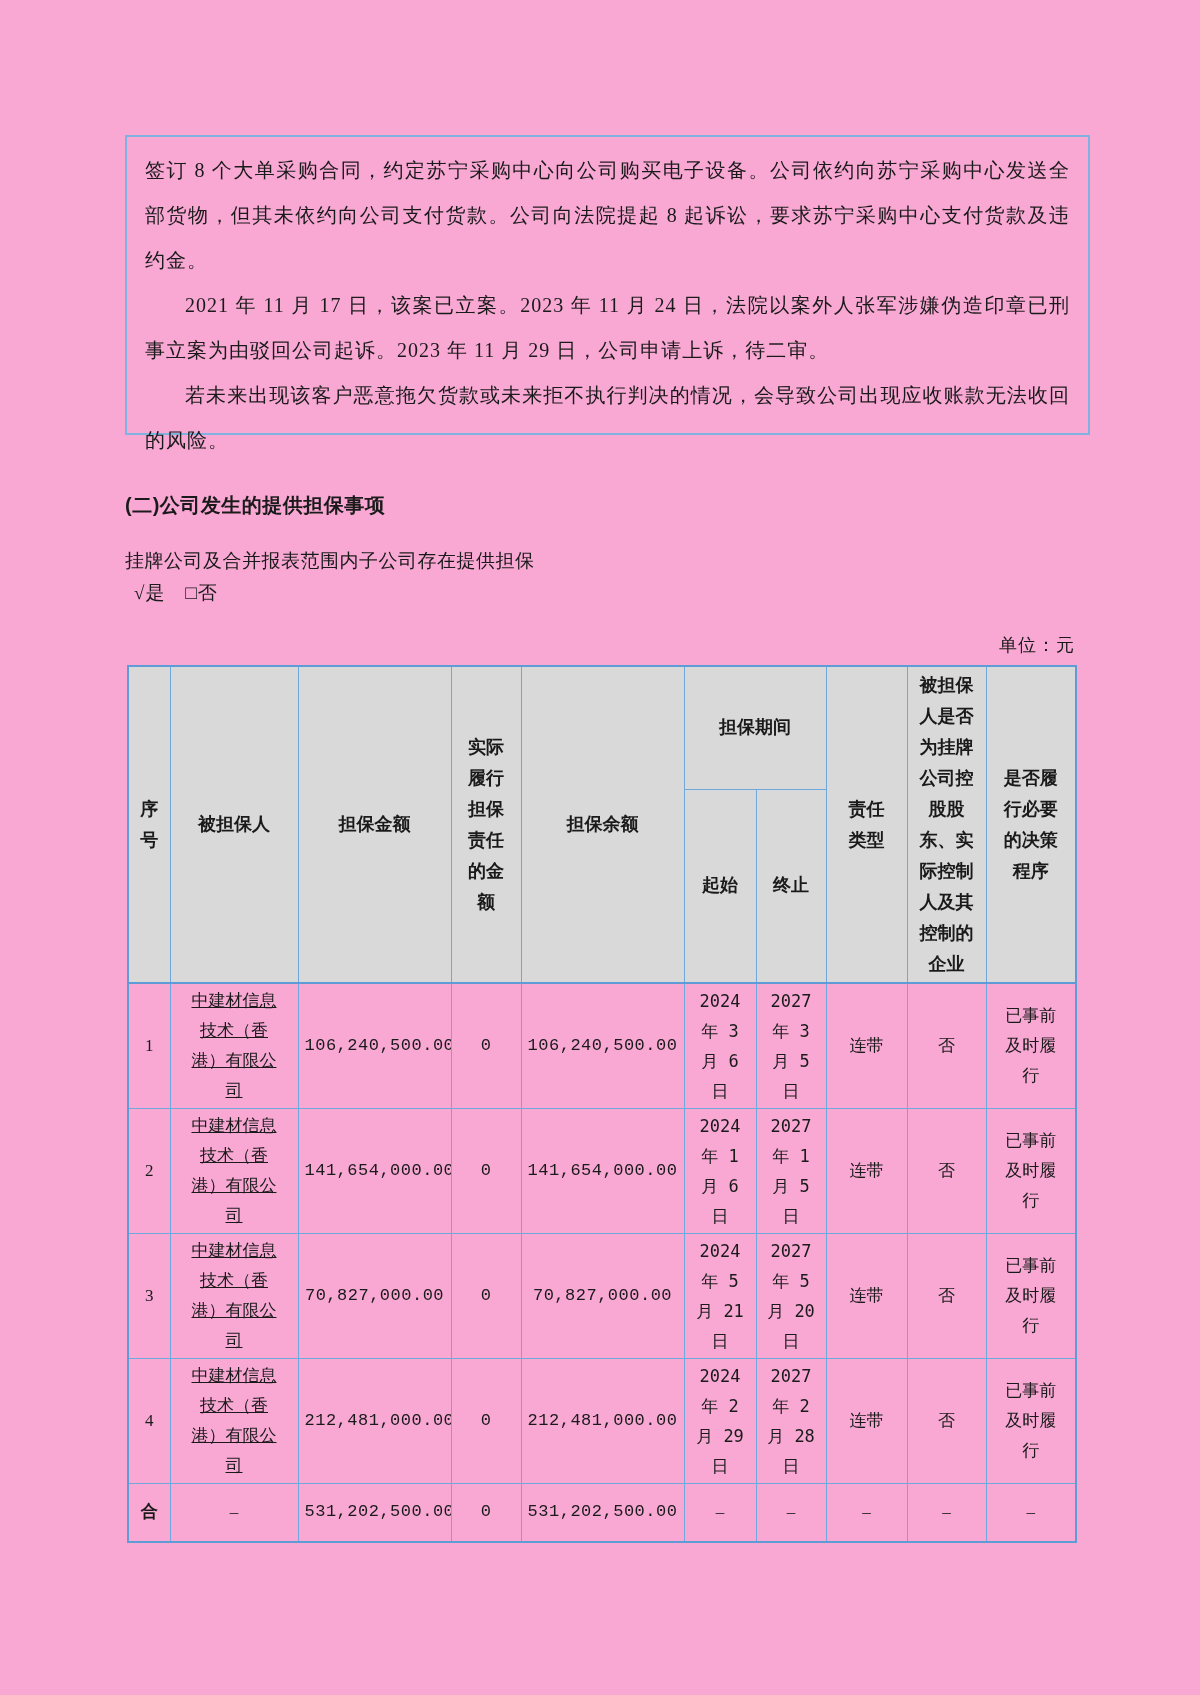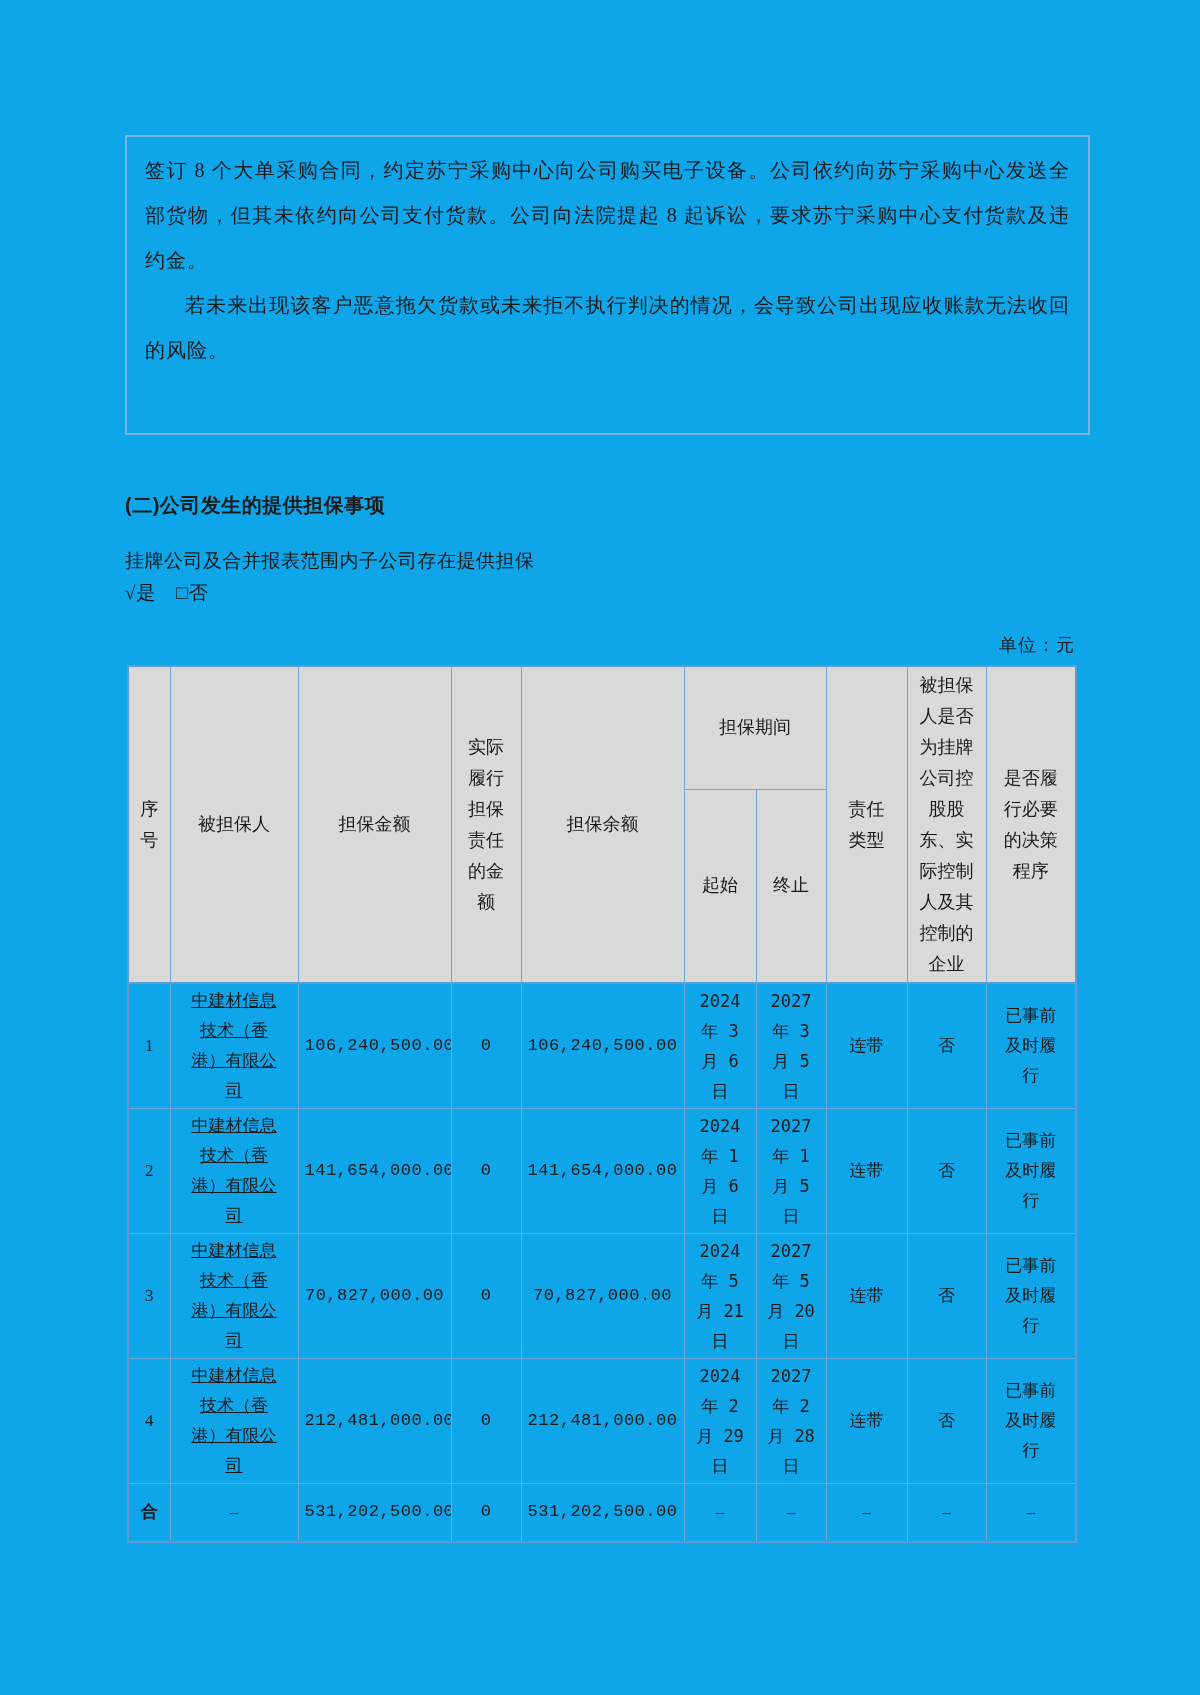--- a/index.html
+++ b/index.html
@@ -1,21 +1,21 @@
 <!DOCTYPE html>
 <html><head>
 <meta charset="utf-8">
 <style>
   * { margin: 0; padding: 0; box-sizing: border-box; }
   html, body { background: #ffffff; }
   .page {
     position: relative;
     width: 1200px;
     height: 1695px;
-    background: #0ea5e9;
+    background: #f9a8d4;
     font-family: "Liberation Serif", serif;
     color: #1a1a1a;
     overflow: hidden;
     padding-left: 40px;
   }
 
   
   .notice-box {
     position: absolute;
     left: 125px; top: 135px;
@@ -42,21 +42,21 @@
   }
   .section-subheading {
     position: absolute;
     left: 125px; top: 548px;
     font-family: "Liberation Sans", sans-serif;
     font-size: 19px; font-weight: normal;
     letter-spacing: 0.5px;
   }
   .checkbox-line {
     position: absolute;
-    left: 125px; top: 580px;
+    left: 134px; top: 580px;
     font-size: 19px;
     letter-spacing: 1px;
   }
   .checkbox-line span { margin-right: 14px; }
   .unit-label {
     position: absolute;
     right: 125px; top: 633px;
     font-size: 18px;
     letter-spacing: 1px;
   }
@@ -72,21 +72,21 @@
   }
   table.guarantee th, table.guarantee td {
     border: 1px solid #6fa8dc;
     vertical-align: middle;
     white-space: pre-line;
     overflow: hidden;
   }
   table.guarantee th {
     background: #d9d9d9;
     font-family: "Liberation Sans", sans-serif;
-    font-weight: normal;
+    font-weight: bold;
     font-size: 18px;
     line-height: 31px;
     text-align: center;
     padding: 2px 8px;
   }
   th.sub-period { vertical-align: bottom; padding-bottom: 24px; }
   table.guarantee tbody tr:first-child td { border-top: 2px solid #5f9bd5; }
   table.guarantee td {
     font-size: 17px;
     line-height: 30px;
@@ -116,20 +116,21 @@
     font-size: 16px;
   }
 </style>
 </head>
 <body>
 
 <div class="page">
 
   <div class="notice-box">
     <p>签订 8 个大单采购合同，约定苏宁采购中心向公司购买电子设备。公司依约向苏宁采购中心发送全部货物，但其未依约向公司支付货款。公司向法院提起 8 起诉讼，要求苏宁采购中心支付货款及违约金。</p>
+    <p class="indent">2021 年 11 月 17 日，该案已立案。2023 年 11 月 24 日，法院以案外人张军涉嫌伪造印章已刑事立案为由驳回公司起诉。2023 年 11 月 29 日，公司申请上诉，待二审。</p>
     <p class="indent">若未来出现该客户恶意拖欠货款或未来拒不执行判决的情况，会导致公司出现应收账款无法收回的风险。</p>
   </div>
 
   <div class="section-heading">(二)公司发生的提供担保事项</div>
 
   <div class="section-subheading">挂牌公司及合并报表范围内子公司存在提供担保</div>
 
   <div class="checkbox-line">
     <span>√是</span>
     <span>□否</span>

